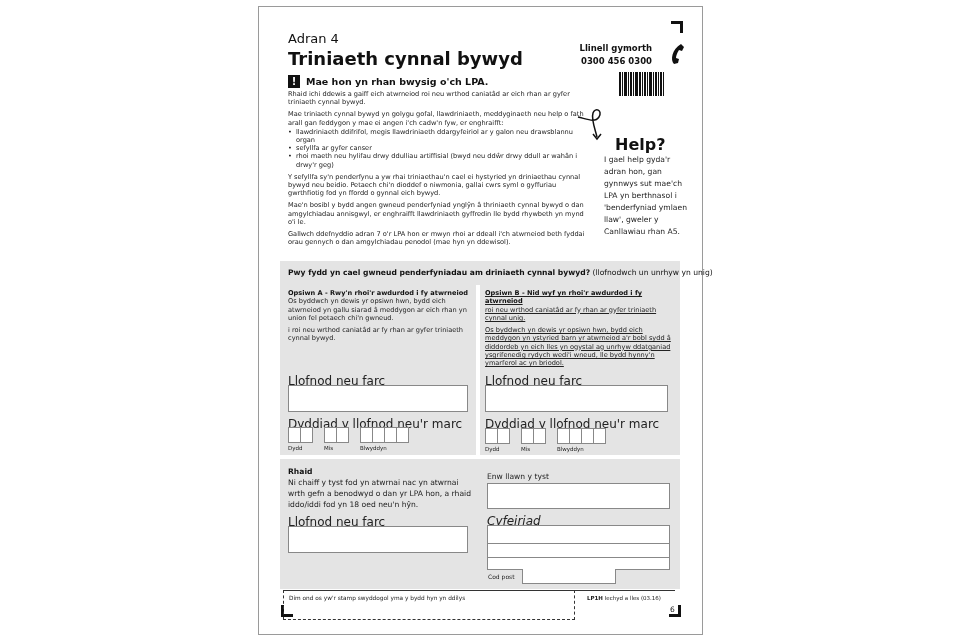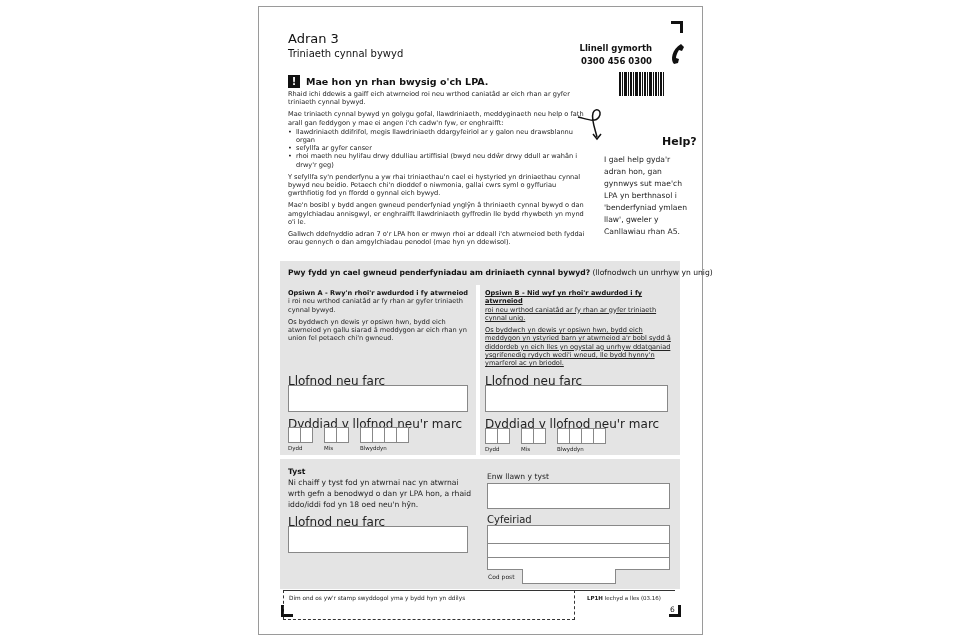--- a/index.html
+++ b/index.html
@@ -11,39 +11,39 @@
     border: 1px solid #9a9a9a; background: #fff;
   }
   .abs { position: absolute; }
 
   
   .corner-tr { left: 412px; top: 14px; width: 12px; height: 12px; border-top: 3px solid #111; border-right: 3px solid #111; }
   .corner-bl { left: 22px; top: 598px; width: 12px; height: 12px; border-left: 3px solid #111; border-bottom: 3px solid #111; }
   .corner-br { left: 410px; top: 598px; width: 12px; height: 12px; border-right: 3px solid #111; border-bottom: 3px solid #111; }
 
   .section-num { left: 29px; top: 24px; font-size: 13px; font-weight: normal; }
-  .section-title { left: 29px; top: 41px; font-size: 10px; font-weight: normal; }
+  .section-title { left: 29px; top: 41px; font-size: 18px; font-weight: bold; }
 
   .helpline { right: 50px; top: 35px; text-align: right; font-size: 8.5px; font-weight: bold; line-height: 13px; }
   .phone-icon { left: 409px; top: 36px; width: 18px; height: 22px; }
   .barcode { left: 360px; top: 65px; width: 58px; height: 24px; display: flex; gap: 1px; }
   .barcode span { background: #111; height: 100%; }
 
   .important { left: 29px; top: 68px; display: flex; align-items: center; gap: 6px; }
   .important .bang { width: 12px; height: 13px; background: #111; color: #fff; font-size: 10px; font-weight: bold; text-align: center; line-height: 13px; }
   .important .txt { font-size: 9.5px; font-weight: bold; }
 
   .body-text { left: 29px; top: 83px; width: 298px; font-size: 6.6px; line-height: 8.2px; color: #222; }
   .body-text p { margin-bottom: 4px; }
   .body-text ul { list-style: none; margin-top: -3px; margin-bottom: 4px; }
   .body-text li { padding-left: 8px; position: relative; }
   .body-text li::before { content: "•"; position: absolute; left: 0; }
 
   .help-curl { left: 318px; top: 100px; width: 40px; height: 35px; }
-  .help-title { left: 356px; top: 128px; font-size: 11px; font-weight: bold; margin-left: 47px; }
+  .help-title { left: 356px; top: 128px; font-size: 16px; font-weight: bold; }
   .help-text { left: 345px; top: 147px; width: 90px; font-size: 7.6px; line-height: 12px; color: #222; }
 
   
   .panel { left: 21px; top: 254px; width: 400px; height: 194px; background: #e4e4e4; }
   .panel-q { left: 8px; top: 7px; font-size: 7.6px; color: #111; white-space: nowrap; }
   .panel-q b { font-weight: bold; }
   .divider-v { left: 196px; top: 24px; width: 4px; height: 170px; background: #fff; }
   .opt { top: 28px; width: 186px; font-size: 6.6px; line-height: 8.3px; color: #222; }
   .opt .h { font-weight: bold; color: #111; }
   .opt p { margin-bottom: 4px; }
@@ -70,21 +70,21 @@
 </style>
 </head>
 <body>
 
 <div class="page">
 
   <div class="abs corner-tr"></div>
   <div class="abs corner-bl"></div>
   <div class="abs corner-br"></div>
 
-  <div class="abs section-num">Adran 3</div>
+  <div class="abs section-num">Adran 4</div>
   <div class="abs section-title">Triniaeth cynnal bywyd</div>
 
   <div class="abs helpline">
     <div>Llinell gymorth</div>
     <div>0300 456 0300</div>
   </div>
   <svg class="abs phone-icon" viewBox="0 0 18 22">
     <path d="M13 1 L16 4 L14 8 L11 7 C9 10 8 13 8 15 L11 16 L10 20 L6 21 C2 17 4 6 13 1 Z" fill="#111"></path>
   </svg>
   <div class="abs barcode">
@@ -133,22 +133,22 @@
   <div class="abs help-text">I gael help gyda'r adran hon, gan gynnwys sut mae'ch LPA yn berthnasol i 'benderfyniad ymlaen llaw', gweler y Canllawiau rhan A5.</div>
 
   <div class="abs panel">
     <div class="abs panel-q">
       <b>Pwy fydd yn cael gwneud penderfyniadau am driniaeth cynnal bywyd?</b> <span>(llofnodwch un unrhyw yn unig)</span>
     </div>
     <div class="abs divider-v"></div>
 
     <div class="abs opt opt-a">
       <div class="h">Opsiwn A - Rwy'n rhoi'r awdurdod i fy atwrneiod</div>
+      <p>Os byddwch yn dewis yr opsiwn hwn, bydd eich atwrneiod yn gallu siarad â meddygon ar eich rhan yn union fel petaech chi'n gwneud.</p>
       <p>i roi neu wrthod caniatâd ar fy rhan ar gyfer triniaeth cynnal bywyd.</p>
-      <p>Os byddwch yn dewis yr opsiwn hwn, bydd eich atwrneiod yn gallu siarad â meddygon ar eich rhan yn union fel petaech chi'n gwneud.</p>
     </div>
     <div class="abs lbl" style="left:8px;top:113px;">Llofnod neu farc</div>
     <div class="abs sigbox" style="left:8px;top:124px;width:180px;height:27px;"></div>
     <div class="abs lbl" style="left:8px;top:156px;">Dyddiad y llofnod neu'r marc</div>
     <div class="abs datebox" style="left:8px;top:166px;">
         <span></span>
         <span></span>
       </div>
     <div class="abs datebox" style="left:44px;top:166px;">
         <span></span>
@@ -186,30 +186,30 @@
         <span></span>
         <span></span>
       </div>
     <div class="abs dlbl" style="left:205px;top:185px;">Dydd</div>
     <div class="abs dlbl" style="left:241px;top:185px;">Mis</div>
     <div class="abs dlbl" style="left:277px;top:185px;">Blwyddyn</div>
   </div>
 
   <div class="abs panel2">
     <div class="abs w-title">
-      <b>Tyst</b>
+      <b>Rhaid</b>
       <div>Ni chaiff y tyst fod yn atwrnai nac yn atwrnai wrth gefn a benodwyd o dan yr LPA hon, a rhaid iddo/iddi fod yn 18 oed neu'n hŷn.</div>
     </div>
     <div class="abs lbl" style="left:8px;top:56px;">Llofnod neu farc</div>
     <div class="abs sigbox" style="left:8px;top:67px;width:180px;height:27px;"></div>
 
     <div class="abs lbl" style="left:207px;top:13px;font-size:7.6px;">Enw llawn y tyst</div>
     <div class="abs sigbox" style="left:207px;top:24px;width:183px;height:26px;"></div>
 
-    <div class="abs lbl" style="left:207px;top:55px;font-size:10px;">Cyfeiriad</div>
+    <div class="abs lbl" style="left:207px;top:55px;font-size:12px;font-style:italic;">Cyfeiriad</div>
     <div class="abs sigbox" style="left:207px;top:66px;width:183px;height:19px;"></div>
     <div class="abs sigbox" style="left:207px;top:84px;width:183px;height:15px;"></div>
     <div class="abs sigbox" style="left:207px;top:98px;width:183px;height:13px;"></div>
     <div class="abs dlbl" style="left:208px;top:114px;font-size:6px;">Cod post</div>
     <div class="abs sigbox" style="left:242px;top:110px;width:94px;height:15px;border-top:none;"></div>
   </div>
 
   <div class="abs stamp"></div>
   <div class="abs stamp-txt">Dim ond os yw'r stamp swyddogol yma y bydd hyn yn ddilys</div>
   <div class="abs footer-rule"></div>

